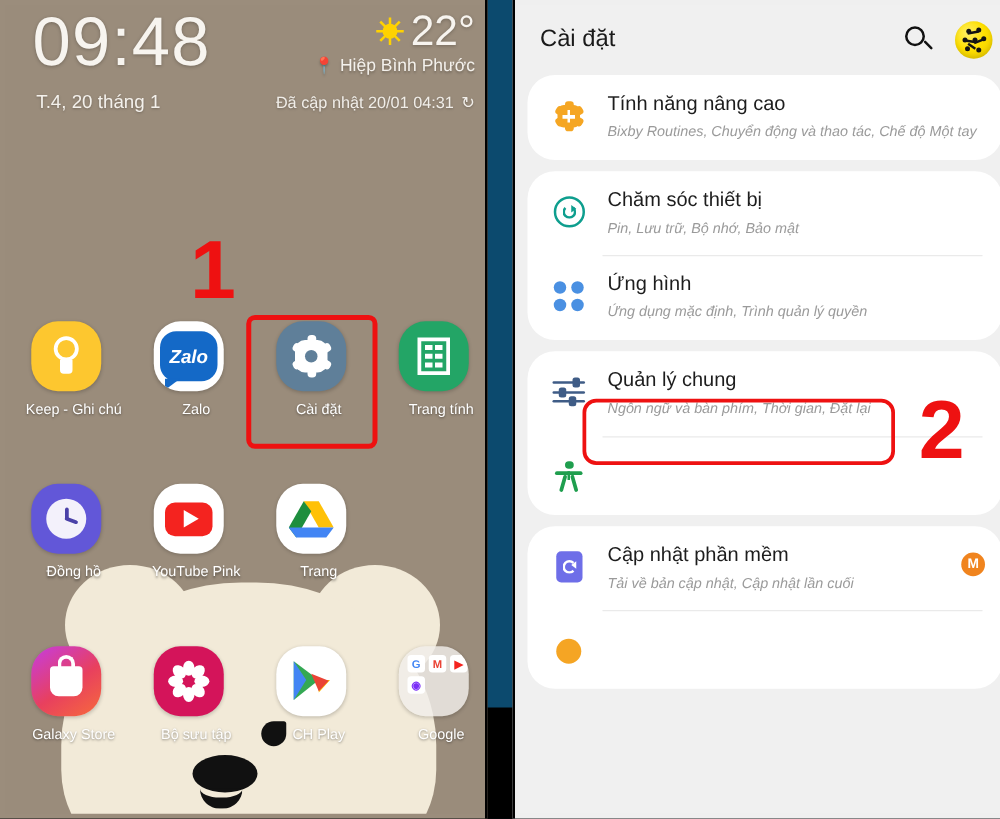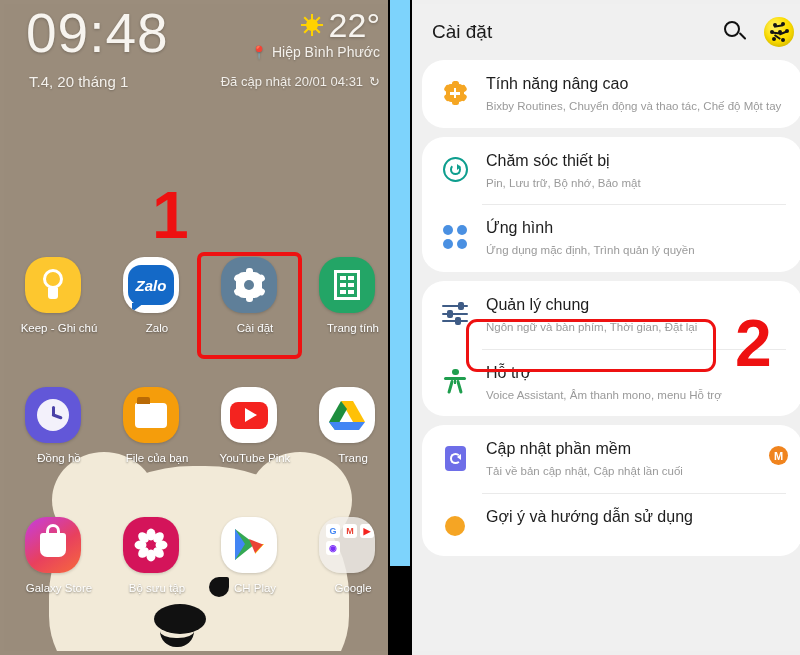--- a/index.html
+++ b/index.html
@@ -6,21 +6,21 @@
   html, body {
     width: 800px; height: 655px;
     background: #000;
     font-family: "Liberation Sans", sans-serif;
     overflow: hidden;
   }
   .screen {
     position: relative;
     width: 800px; height: 566px;
     display: flex;
-    background: #7dd3fc;
+    background: #0c4a6e;
     gap: 20px;
   }
 
   
   .home {
     position: relative;
     width: 400px; height: 655px;
     background: #9b8d7c;
     overflow: hidden;
     border-right: 2px solid #000;
@@ -348,21 +348,21 @@
     content:''; position:absolute; left:60px; right:16px; top:0;
     height:1px; background:#eaeaea;
   }
   .row-ico {
     width: 34px; min-width:34px; height: 34px;
     display:flex;align-items:center;justify-content:center;
     margin-right: 14px; margin-top: 3px;
   }
   .row-txt { flex:1; padding-top:1px; }
   .row-title { font-size: 16px; color: #1d1d1d; line-height: 1.25; }
-  .row-sub { font-size: 11.5px; color: #9a9a9a; margin-top: 4px; line-height: 1.45; }
+  .row-sub { font-size: 11.5px; color: #9a9a9a; margin-top: 4px; line-height: 1.45; font-style: italic; }
   .row-badge {
     width: 19px; height: 19px; border-radius: 50%;
     background: #f0841e; color: #fff;
     font-size: 11px; font-weight: bold;
     display: flex; align-items: center; justify-content: center;
     margin-top: 8px;
   }
 
   
   .i-gearplus { width:26px;height:26px;position:relative; }
@@ -521,26 +521,20 @@
             <div class="app-label">Trang tính</div>
           </div>
         </div>
 
         <div class="app-row">
           <div class="app">
             <div class="app-ico squircle ic-clock">
                 <span class="clockface"></span>
               </div>
             <div class="app-label">Đồng hồ</div>
-          </div>
-          <div class="app">
-            <div class="app-ico squircle ic-files">
-                <span class="folder"></span>
-              </div>
-            <div class="app-label">File của bạn</div>
           </div>
           <div class="app">
             <div class="app-ico squircle ic-yt">
                 <span class="yt-body">
                   <i class="yt-play"></i>
                 </span>
               </div>
             <div class="app-label">YouTube Pink</div>
           </div>
           <div class="app">
@@ -705,24 +699,20 @@
           <div class="row">
             <span class="row-ico">
               <span class="i-access">
                 <i class="ac-head"></i>
                   <i class="ac-arms"></i>
                   <i class="ac-body"></i>
                 <i class="ac-leg l"></i>
                   <i class="ac-leg r"></i>
               </span>
             </span>
-            <span class="row-txt">
-              <span class="row-title">Hỗ trợ</span>
-              <div class="row-sub">Voice Assistant, Âm thanh mono, menu Hỗ trợ</div>
-            </span>
           </div>
         </div>
 
         <div class="card">
           <div class="row">
             <span class="row-ico">
               <span class="i-update">
                   <span class="up-arrow"></span>
                 </span>
             </span>
@@ -730,23 +720,20 @@
               <span class="row-title">Cập nhật phần mềm</span>
               <div class="row-sub">Tải về bản cập nhật, Cập nhật lần cuối</div>
             </span>
             <span class="row-badge">M</span>
           </div>
 
           <div class="row">
             <span class="row-ico">
               <span class="i-tips"></span>
             </span>
-            <span class="row-txt">
-              <span class="row-title">Gợi ý và hướng dẫn sử dụng</span>
-            </span>
           </div>
         </div>
 
       </div>
 
     </div>
 
     <div class="red-box-2" style="left:54px;"></div>
     <div class="num-2" style="left:323px;">2</div>
   </div>

